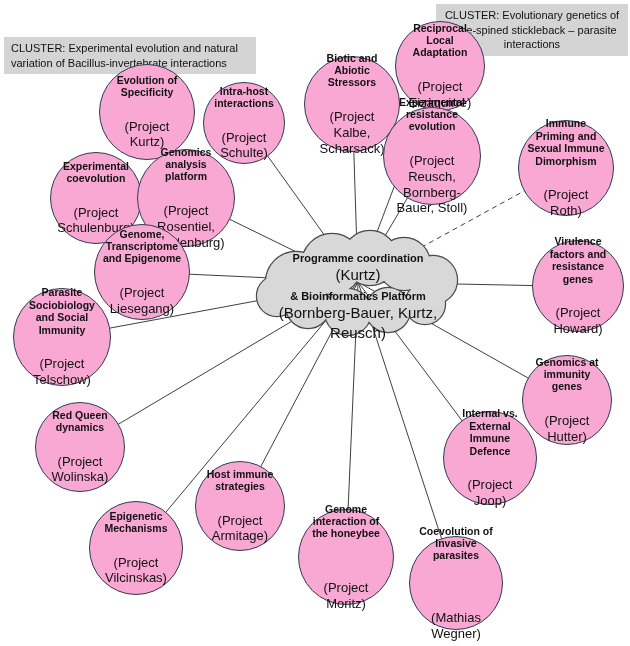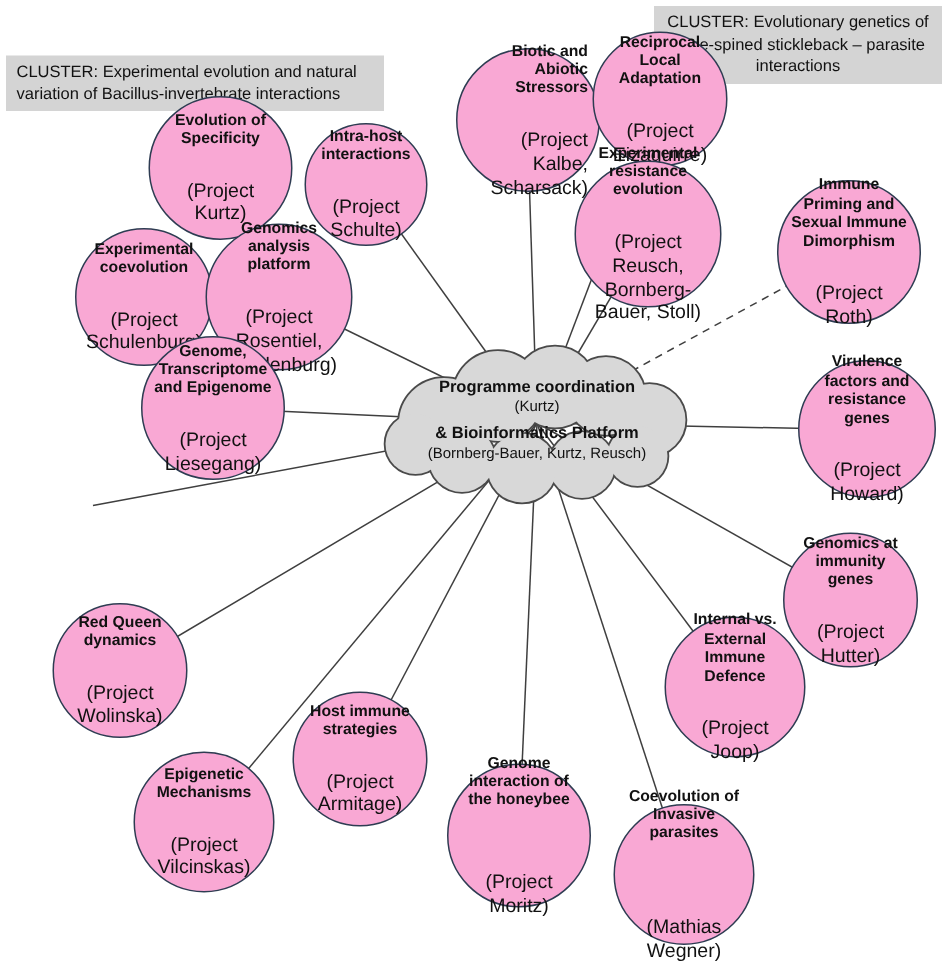--- a/index.html
+++ b/index.html
@@ -15,21 +15,21 @@
   .cluster-right{left:436px;top:4px;width:192px;text-align:center;}
 
   svg.links{position:absolute;left:0;top:0;z-index:1;}
   .links-group line{stroke:var(--connector,#3f3f3f);stroke-width:1;}
   .links-group line.dashed{stroke-dasharray:5 4;}
   .cloud-stroke circle{fill:var(--cloud-fill,#d8d8d8);stroke:var(--cloud-stroke,#4a4a4a);stroke-width:2.4;}
   .cloud-fill circle{fill:var(--cloud-fill,#d8d8d8);}
 
   .cloud-label{position:absolute;left:256px;top:251px;width:204px;text-align:center;z-index:2;}
   .cloud-line-bold{font-weight:bold;font-size:11px;line-height:1.3;}
-  .cloud-line-small{font-size:10px;line-height:1.35;}
+  .cloud-line-small{font-size:15px;line-height:1.35;}
   .cloud-label .gap{margin-top:3px;}
 
   .node{
     position:absolute;z-index:2;box-sizing:border-box;
     border-radius:50%;background:#f9a8d4;
     border:1.6px solid var(--node-border,#2e3c52);
     display:flex;flex-direction:column;align-items:center;justify-content:center;
     text-align:center;padding:7px;
   }
   .node-title{font-weight:bold;font-size:10.5px;line-height:1.18;}
@@ -115,21 +115,21 @@
   <div class="node" style="left:137px;top:149px;width:98px;height:98px;">
     <div class="node-title">Genomics analysis platform</div>
     <div class="node-project">(Project Rosentiel, Schulenburg)</div>
   </div>
 
   <div class="node" style="left:94px;top:224px;width:96px;height:96px;">
     <div class="node-title">Genome, Transcriptome and Epigenome</div>
     <div class="node-project">(Project Liesegang)</div>
   </div>
 
-  <div class="node" style="left:304px;top:32px;width:96px;height:96px;text-align:right;">
+  <div class="node" style="left:304px;top:56px;width:96px;height:96px;">
     <div class="node-title">Biotic and Abiotic Stressors</div>
     <div class="node-project">(Project Kalbe, Scharsack)</div>
   </div>
 
   <div class="node" style="left:395px;top:21px;width:90px;height:90px;">
     <div class="node-title">Reciprocal Local Adaptation</div>
     <div class="node-project">(Project Eizaguirre)</div>
   </div>
 
   <div class="node" style="left:383px;top:107px;width:98px;height:98px;">
@@ -175,14 +175,18 @@
   <div class="node" style="left:89px;top:501px;width:94px;height:94px;">
     <div class="node-title">Epigenetic Mechanisms</div>
     <div class="node-project">(Project Vilcinskas)</div>
   </div>
 
   <div class="node" style="left:35px;top:402px;width:90px;height:90px;">
     <div class="node-title">Red Queen dynamics</div>
     <div class="node-project">(Project Wolinska)</div>
   </div>
 
+  <div class="node" style="left:13px;top:288px;width:98px;height:98px;">
+    <div class="node-title">Parasite Sociobiology and Social Immunity</div>
+    <div class="node-project">(Project Telschow)</div>
+  </div>
 
 </div>
 
 </body></html>

